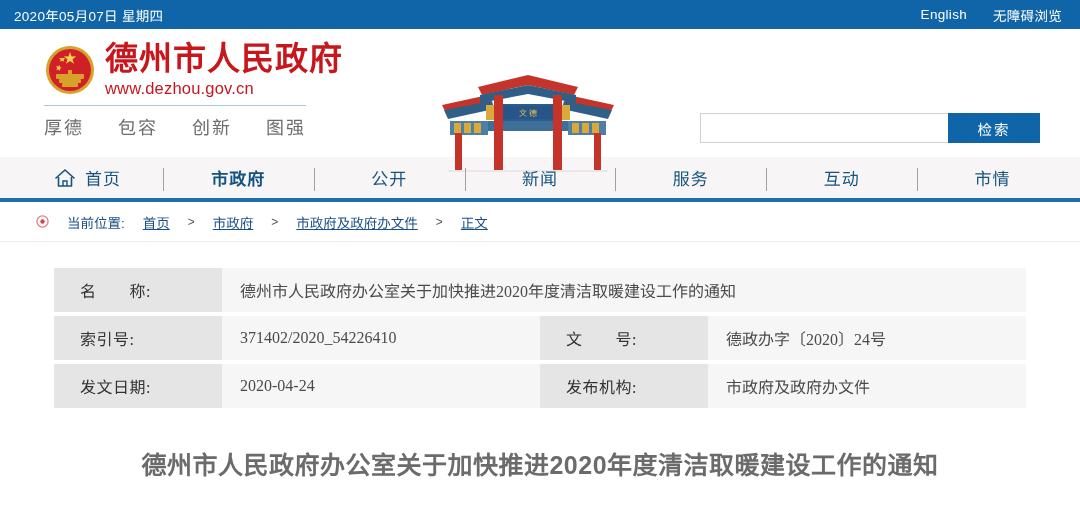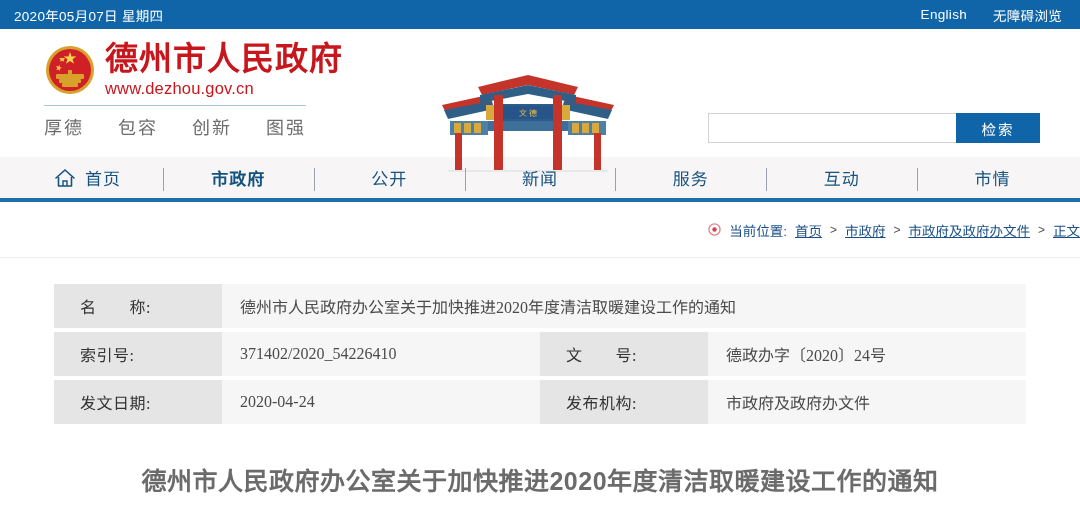--- a/index.html
+++ b/index.html
@@ -117,21 +117,21 @@
     border: 1px solid #d2d2d2;
     border-right: none;
     background: #ffffff;
     padding: 0 8px;
     font-size: 13px;
     font-family: "Liberation Sans", sans-serif;
     color: #333;
     outline: none;
   }
   .search-btn {
-    width: 84px;
+    width: 92px;
     height: 30px;
     background: #1065a8;
     border: none;
     color: #ffffff;
     font-size: 14.5px;
     letter-spacing: 2px;
     cursor: pointer;
     font-family: "Liberation Sans", sans-serif;
   }
 
@@ -162,29 +162,28 @@
     position: absolute;
     left: 0; top: 11px;
     width: 1px; height: 23px;
     background: #9aa3ab;
   }
   .nav-item.active { font-weight: bold; color: #12527f; }
   .home-icon { display: inline-flex; align-items: center; }
 
   
   .breadcrumb {
-    height: 56px;
+    height: 40px;
     display: flex;
     align-items: center;
     padding-left: 36px;
     font-size: 13.5px;
     color: #1a4f86;
-    gap: 8px;
+    gap: 18px;
     border-bottom: 1px solid #ededed;
-    justify-content: flex-end;
   }
   .loc-icon { display: inline-flex; align-items: center; }
   .crumb-label { color: #1a4f86; }
   .crumb-link { color: #1a4f86; text-decoration: underline; white-space: nowrap; }
   .crumb-sep { color: #555; font-size: 12px; }
 
   
   .content {
     padding: 22px 54px 0 54px;
   }

